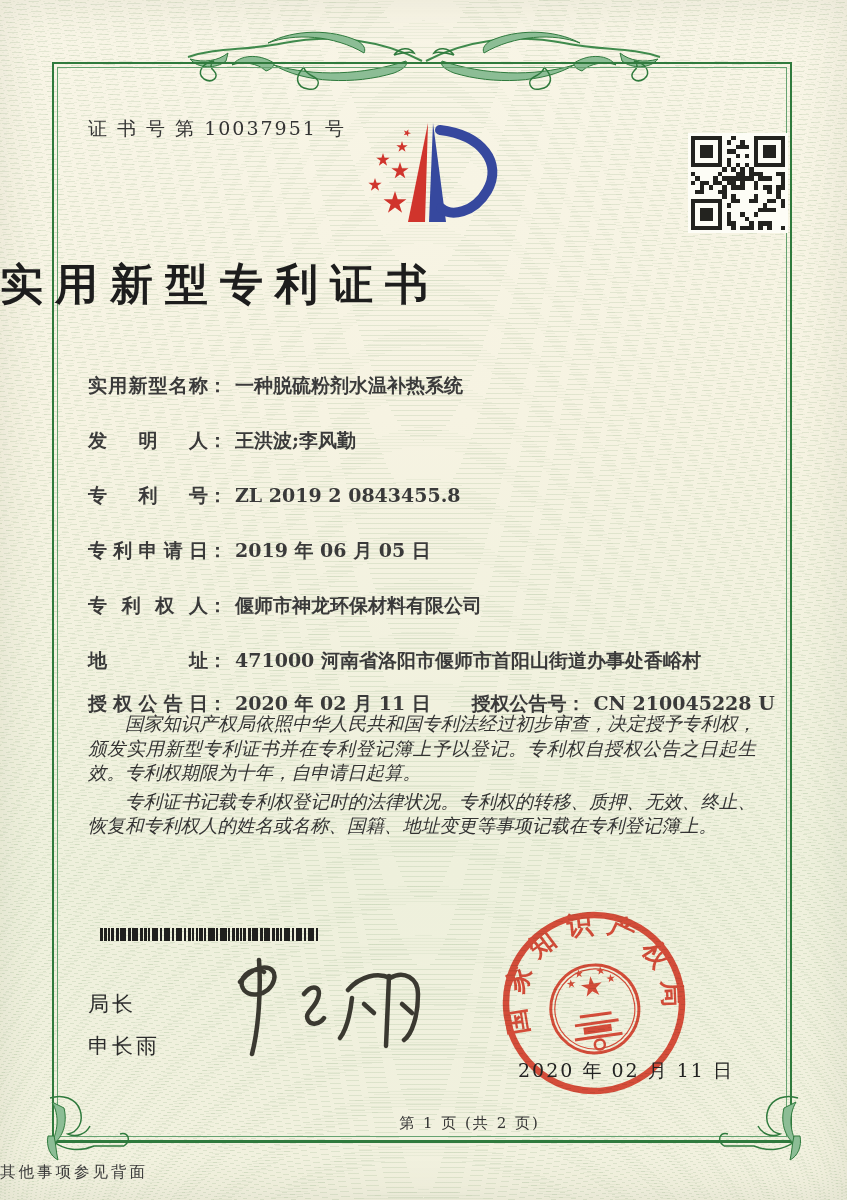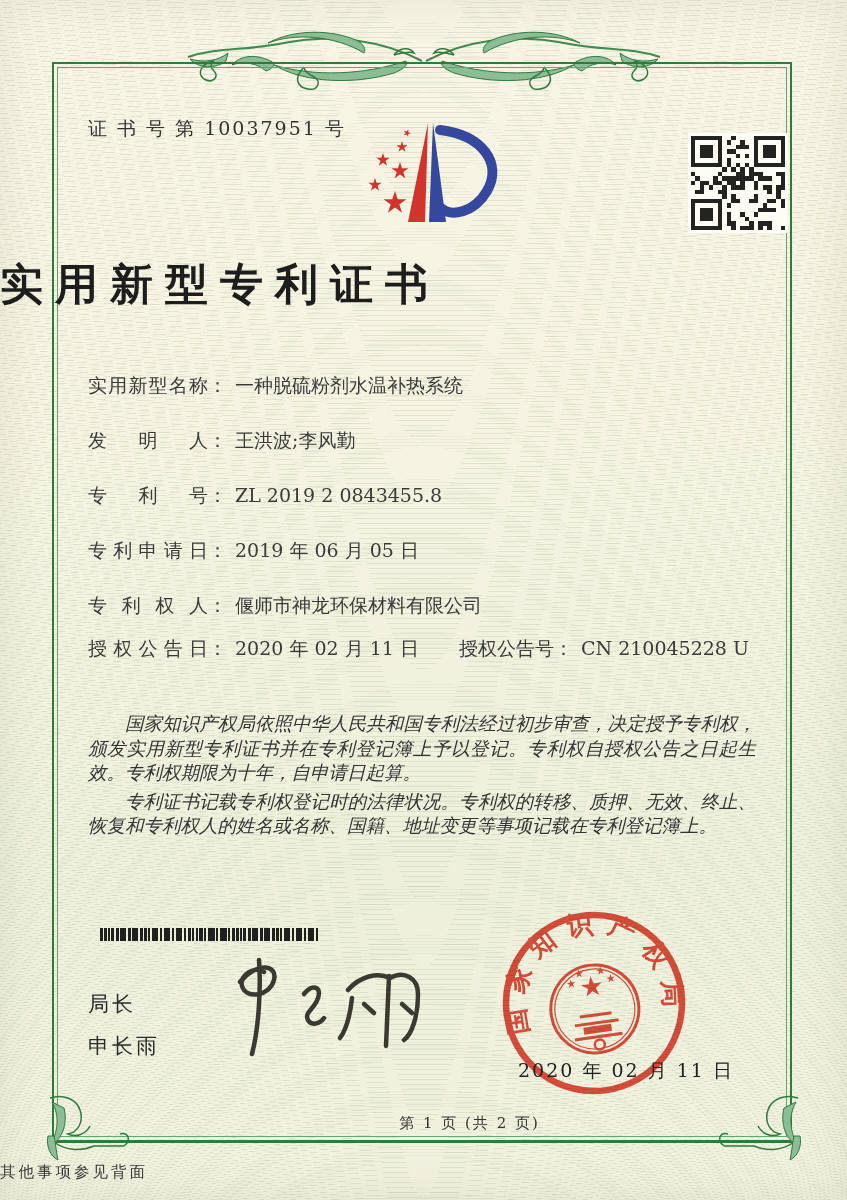--- a/index.html
+++ b/index.html
@@ -13,21 +13,21 @@
       repeating-radial-gradient(95% 24% at 50% 119%, rgba(118,158,108,.17) 0 1px, rgba(0,0,0,0) 1px 7px),
       repeating-radial-gradient(100% 27% at 50% -20%, rgba(130,165,118,.09) 0 1px, rgba(0,0,0,0) 1px 8px);}
   .frame{position:absolute;left:52px;top:62px;right:55px;bottom:57px;
     border:2px solid #2f7a3d;border-bottom-width:3px;}
   .frame::before{content:"";position:absolute;inset:3px;border:1px solid #66a371;}
   .abs{position:absolute;}
   .certno{left:88px;top:116px;font-size:19px;letter-spacing:2px;color:#333;}
   .title{left:0;top:256px;width:100%;text-align:left;font-size:43px;font-weight:bold;
     letter-spacing:12px;color:#1d1d1d;}
   .fields{left:88px;top:370px;width:700px;font-size:19px;color:#3a3a3a;}
-  .row{line-height:30px;margin-bottom:25px;white-space:nowrap;}
+  .row{line-height:30px;margin-bottom:25px;white-space:nowrap;font-weight:bold;}
   .lbl{display:inline-block;width:120px;text-align:justify;text-align-last:justify;vertical-align:top;}
   .colon{display:inline-block;margin-right:8px;}
   .grant{margin-top:-12px;}
   .grant .pair2{margin-left:34px;}
   .pair2 .lbl2{display:inline-block;}
   .body-text{left:88px;top:712px;width:680px;font-size:18.5px;line-height:24.5px;
     color:#333;text-align:justify;}
   .body-text p{margin:0 12px 4px 0;text-indent:2em;font-style:italic;}
   .barcode{left:100px;top:928px;width:218px;height:13px;
     background-image:
@@ -561,20 +561,23 @@
     </div>
     <div class="row">
       <span class="lbl">专利号</span><span class="colon">：</span><span>ZL 2019 2 0843455.8</span>
     </div>
     <div class="row">
       <span class="lbl">专利申请日</span><span class="colon">：</span><span>2019 年 06 月 05 日</span>
     </div>
     <div class="row">
       <span class="lbl">专利权人</span><span class="colon">：</span><span>偃师市神龙环保材料有限公司</span>
     </div>
+    <div class="row">
+      <span class="lbl">地址</span><span class="colon">：</span><span>471000 河南省洛阳市偃师市首阳山街道办事处香峪村</span>
+    </div>
     <div class="row grant">
       <span class="lbl">授权公告日</span><span class="colon">：</span><span>2020 年 02 月 11 日</span>
       <span class="pair2"><span class="lbl2">授权公告号</span><span class="colon">：</span><span>CN 210045228 U</span></span>
     </div>
   </div>
 
   <div class="abs body-text">
     <p>国家知识产权局依照中华人民共和国专利法经过初步审查，决定授予专利权，颁发实用新型专利证书并在专利登记簿上予以登记。专利权自授权公告之日起生效。专利权期限为十年，自申请日起算。</p>
     <p>专利证书记载专利权登记时的法律状况。专利权的转移、质押、无效、终止、恢复和专利权人的姓名或名称、国籍、地址变更等事项记载在专利登记簿上。</p>
   </div>

